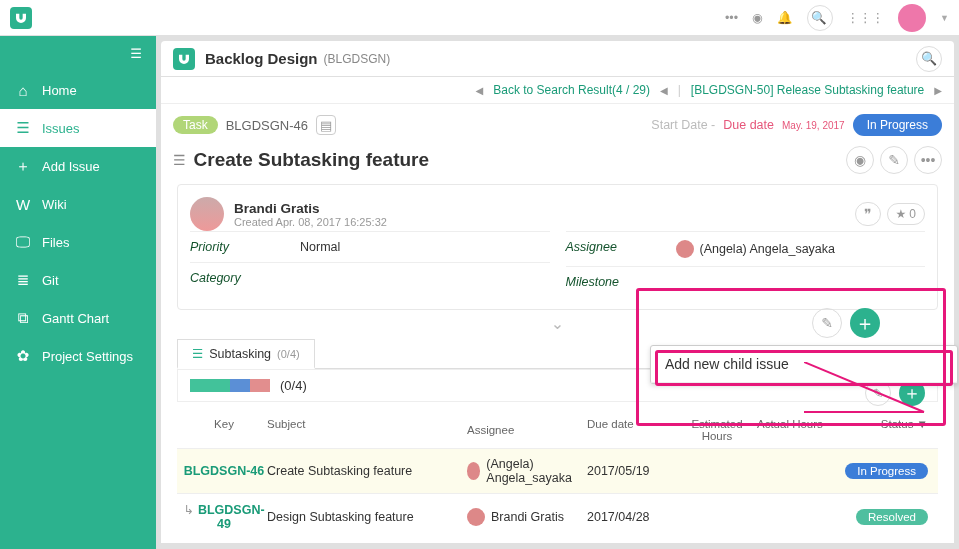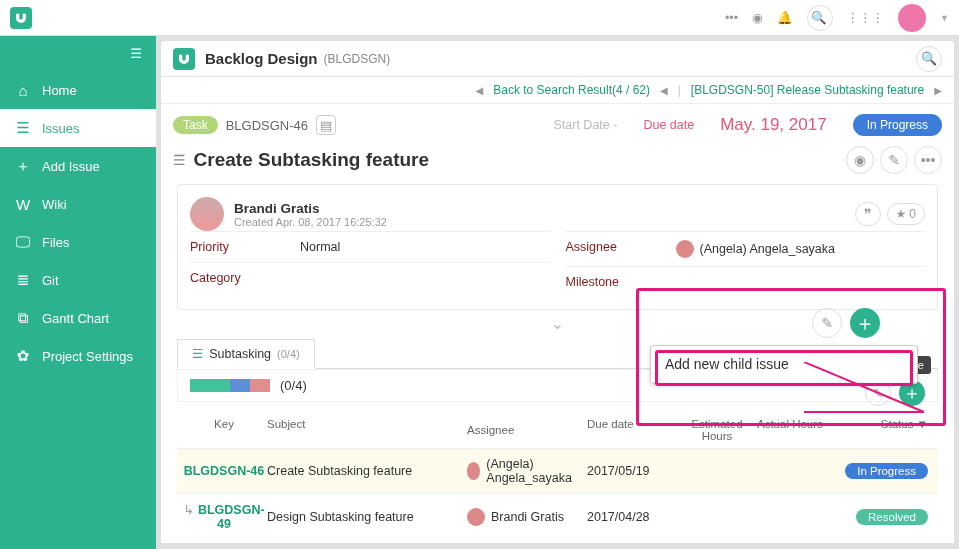--- a/index.html
+++ b/index.html
@@ -33,45 +33,45 @@
 .projectbar .psearch{margin-left:auto;}
 
 .breadcrumb{background:#fff;margin:0 5px;padding:6px 12px;font-size:12px;display:flex;align-items:center;justify-content:flex-end;gap:10px;color:#1a9b78;border-bottom:1px solid #eee;}
 .breadcrumb .arrow{color:#999;font-size:10px;}
 
 .content{background:#fff;margin:0 5px 5px;padding:10px 12px 4px;position:relative;}
 .keyrow{display:flex;align-items:center;gap:8px;}
 .taskpill{background:#b1d678;color:#fff;border-radius:10px;padding:2px 10px;font-size:12px;}
 .keytxt{color:#666;font-size:13px;}
 .keyicon{width:20px;height:20px;border:1.5px solid #ccc;border-radius:4px;display:flex;align-items:center;justify-content:center;font-size:13px;color:#999;}
-.keyrow .right{margin-left:auto;display:flex;align-items:center;gap:26px;font-size:12.5px;}
+.keyrow .right{margin-left:auto;display:flex;align-items:center;gap:8px;font-size:12.5px;}
 .startlbl{color:#bbb;}
 .duelbl{color:#e6567a;}
-.duedate{color:#e6567a;font-size:17px;}
+.duedate{color:#e6567a;font-size:10px;}
 .statuspill{background:#3b7dd8;color:#fff;padding:4px 14px;border-radius:14px;font-size:12px;}
 
 .titlerow{display:flex;align-items:center;gap:8px;margin-top:10px;}
 .subicon{font-size:14px;color:#888;}
 .issuetitle{font-size:19px;font-weight:700;}
 .titleright{margin-left:auto;display:flex;gap:6px;}
 .rndbtn{width:28px;height:28px;border:1px solid #ddd;border-radius:50%;display:flex;align-items:center;justify-content:center;color:#999;cursor:pointer;font-size:14px;}
 
 .fieldbox{border:1px solid #e8e8e8;margin:10px 4px;padding:12px;border-radius:4px;}
 .authorrow{display:flex;gap:10px;align-items:center;}
 .aavatar{width:34px;height:34px;border-radius:50%;background:linear-gradient(#caa,#e99);}
 .authorname{font-weight:600;font-size:13.5px;}
 .authormeta{font-size:11px;color:#999;text-align:center;}
 .fieldbox .star{margin-left:auto;display:flex;align-items:center;gap:6px;}
 .starbtn{border:1px solid #ddd;border-radius:14px;padding:3px 8px;color:#999;font-size:12px;display:flex;align-items:center;gap:3px;}
 .quotebtn{border:1px solid #ddd;border-radius:14px;padding:3px 8px;color:#999;font-size:14px;}
 .desc{margin:14px 0 10px;font-size:12.5px;}
 .fieldsgrid{display:flex;gap:16px;}
 .fcol{flex:1;}
 .frow{display:flex;border-top:1px solid #eee;padding:8px 0;font-size:12.5px;}
-.flabel{width:110px;color:#7f1d1d;}
+.flabel{width:110px;color:#14532d;font-style:italic;}
 .fval{display:flex;align-items:center;gap:6px;}
 .favatar{width:18px;height:18px;border-radius:50%;background:#d88;}
 .expand{text-align:center;color:#bbb;margin-top:-6px;font-size:16px;}
 
 
 .tabrow{display:flex;border-bottom:1px solid #ddd;margin:6px 4px 0;}
 .tab{border:1px solid #ddd;border-bottom:2px solid #fff;padding:6px 14px;display:flex;align-items:center;gap:6px;background:#fff;margin-bottom:-1px;font-size:12.5px;}
 .tab .cnt{color:#999;font-size:11px;}
 .subcard{border:1px solid #eee;margin:0 4px;padding:8px 12px;position:relative;}
 .subprog{display:flex;align-items:center;gap:10px;}
@@ -98,21 +98,21 @@
 .tkey{color:#1a9b78;font-weight:600;}
 .stat-pill{display:inline-block;color:#fff;padding:2px 12px;border-radius:12px;font-size:11.5px;}
 .st-inprog{background:#3b7dd8;}
 .st-resolved{background:#4fbf9f;}
 .childarrow{color:#999;margin-right:4px;}
 
 
 .hlbox{position:absolute;border:3px solid #e6177a;border-radius:3px;}
 .hl-outer{top:252px;left:480px;width:310px;height:138px;}
 .hl-inner{top:4px;left:4px;right:4px;height:36px;}
-.popup{position:absolute;top:309px;left:494px;width:268px;border:1px solid #ccc;border-radius:3px;background:#fff;box-shadow:0 2px 5px rgba(0,0,0,.15);}
+.popup{position:absolute;top:309px;left:494px;width:308px;border:1px solid #ccc;border-radius:3px;background:#fff;box-shadow:0 2px 5px rgba(0,0,0,.15);}
 .popup-inner{position:relative;}
 .popt{padding:10px 14px;font-size:14px;cursor:pointer;}
 .popt:first-child{border-bottom:1px solid #eee;}
 .plusrow{position:absolute;top:272px;left:656px;display:flex;gap:8px;}
 .plusrow .rndbtn{width:30px;height:30px;}
 .plusrow .plus{background:#2cb28e;color:#fff;border:none;font-size:20px;}
 
 
 .connector{position:absolute;pointer-events:none;}
 .connector line{stroke:#e6177a;stroke-width:2;}
@@ -180,21 +180,21 @@
           <path fill="#fff" d="M6 7 L6 12 A6 6 0 0 0 18 12 L18 7 L14 7 L14 12 A2 2 0 0 1 10 12 L10 7 Z"></path>
         </svg>
     </div>
     <span class="ptitle">Backlog Design</span>
     <span class="pkey">(BLGDSGN)</span>
     <span class="psearch icon-circle">🔍</span>
   </div>
 
   <div class="breadcrumb">
     <span class="arrow">◀</span>
-    <a>Back to Search Result(4 / 62)</a>
+    <a>Back to Search Result(4 / 29)</a>
     <span class="arrow">◀</span>
     <span style="color:#ccc;">|</span>
     <a>[BLGDSGN-50] Release Subtasking feature</a>
     <span class="arrow">▶</span>
   </div>
 
   <div class="content">
     <div class="keyrow">
       <span class="taskpill">Task</span>
       <span class="keytxt">BLGDSGN-46</span>

